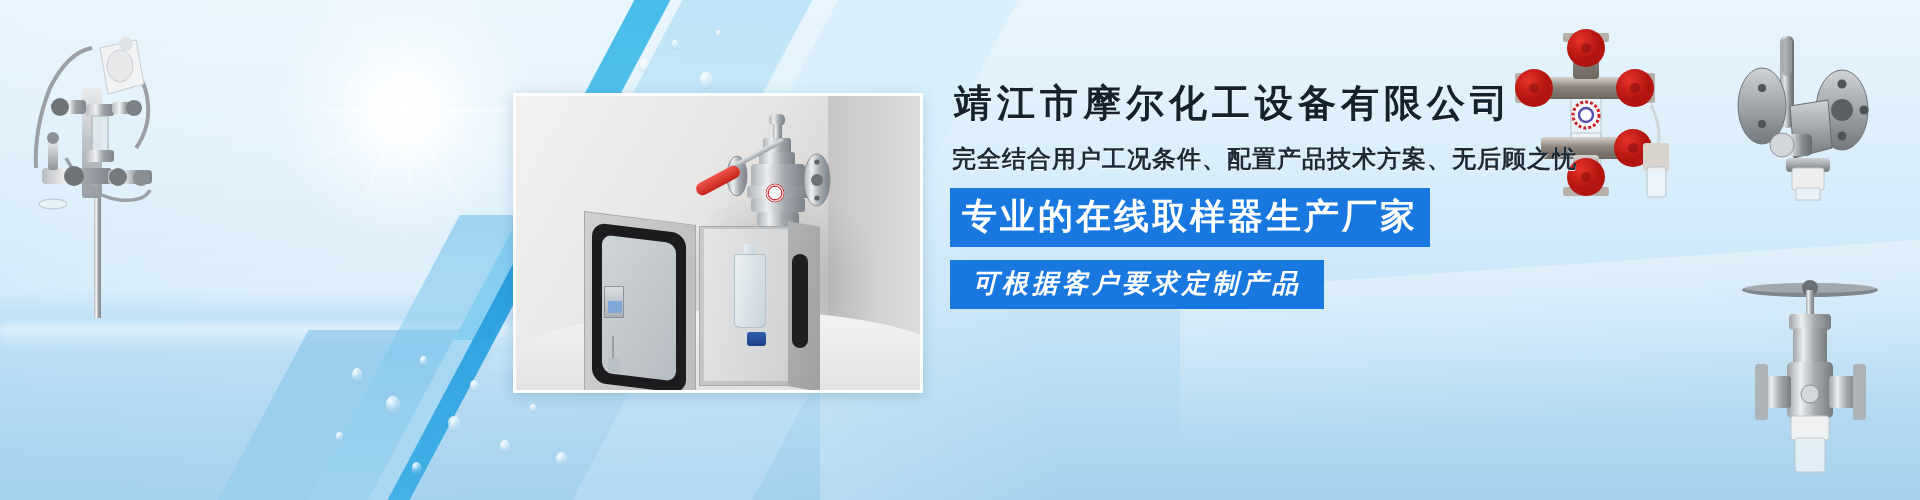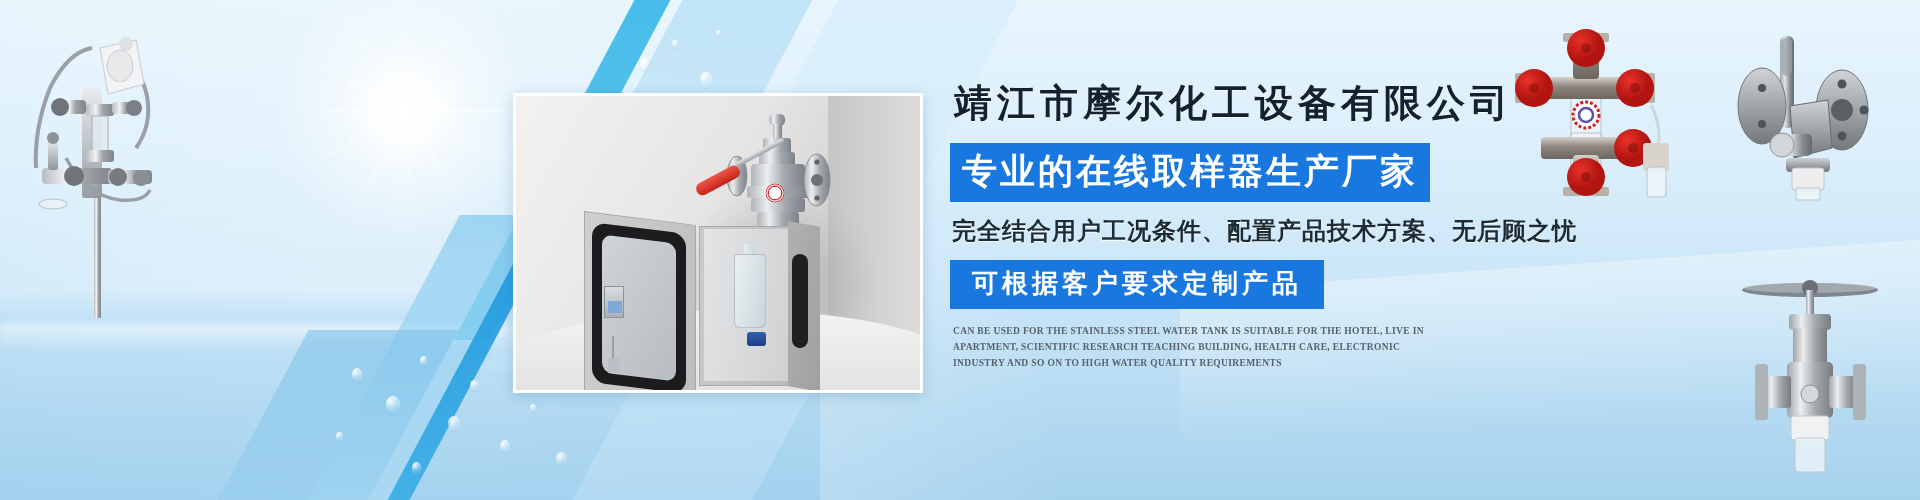--- a/index.html
+++ b/index.html
@@ -98,21 +98,21 @@
     font-weight:bold;white-space:nowrap;
   }
   .tagline{
     font-size:35px;letter-spacing:3px;padding:5px 12px 7px 12px;margin-bottom:13px;
   }
   .desc{
     display:inline-block;font-size:24px;letter-spacing:1px;color:#1d2b36;font-weight:bold;
     white-space:nowrap;margin:0 0 13px 2px;text-shadow:0 1px 0 rgba(255,255,255,.9);
   }
   .custom{
-    font-size:26px;letter-spacing:4px;padding:6px 22px 8px 22px;margin-bottom:14px;
+    font-size:26px;letter-spacing:4px;padding:6px 22px 8px 22px;margin-bottom:14px;font-style:italic;
   }
   .en{
     width:500px;font-size:9.5px;line-height:16px;letter-spacing:.35px;
     color:#56616b;font-family:"Liberation Serif", serif;font-weight:bold;
     text-transform:uppercase;margin-left:3px;
   }
 
   
   .watermark{
     position:absolute;left:268px;top:452px;
@@ -371,20 +371,19 @@
       <rect x="40" y="92" width="13" height="56" rx="3" fill="#aeb3b8"></rect>
       <rect x="138" y="92" width="13" height="56" rx="3" fill="#aeb3b8"></rect>
       <circle cx="95" cy="122" r="9" fill="#d4d8db" stroke="#8c9196"></circle>
       <rect x="76" y="144" width="38" height="24" rx="3" fill="#f0f1f2" stroke="#c4c8cb"></rect>
       <rect x="80" y="166" width="30" height="34" rx="3" fill="rgba(242,247,250,.75)" stroke="#bfc7cc"></rect>
     </svg>
   </div>
 
   <div class="copy">
     <div class="company">靖江市摩尔化工设备有限公司</div>
+    <div><span class="desc">完全结合用户工况条件、配置产品技术方案、无后顾之忧</span></div>
     <div><span class="hl tagline">专业的在线取样器生产厂家</span></div>
-    <div><span class="desc">完全结合用户工况条件、配置产品技术方案、无后顾之忧</span></div>
     <div><span class="hl custom">可根据客户要求定制产品</span></div>
-    <div class="en">CAN BE USED FOR THE STAINLESS STEEL WATER TANK IS SUITABLE FOR THE HOTEL, LIVE IN APARTMENT, SCIENTIFIC RESEARCH TEACHING BUILDING, HEALTH CARE, ELECTRONIC INDUSTRY AND SO ON TO HIGH WATER QUALITY REQUIREMENTS</div>
   </div>
 
 
 </div>
 
 </body></html>

